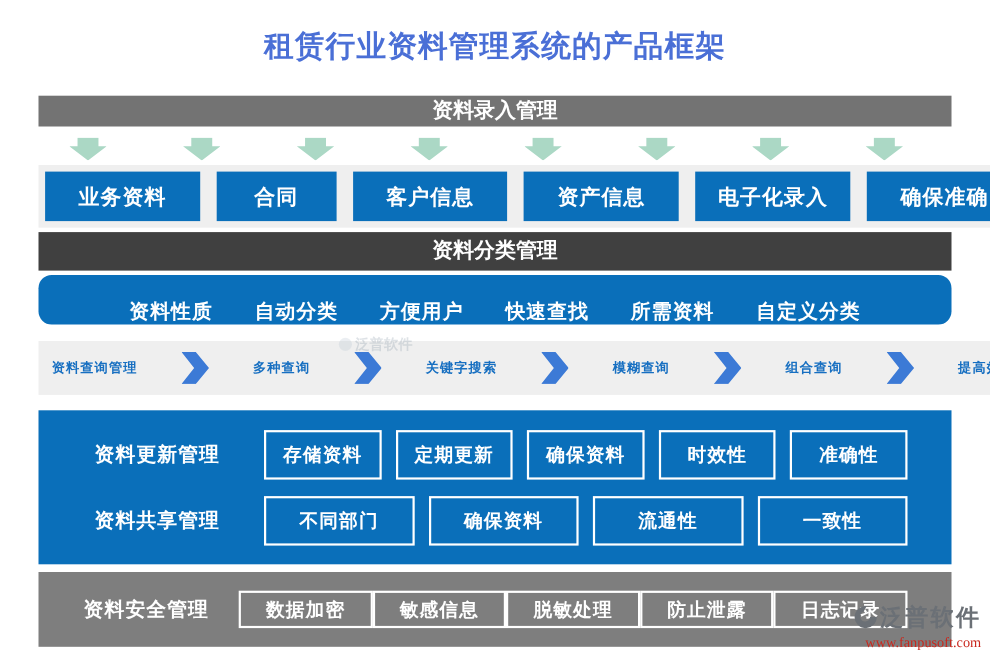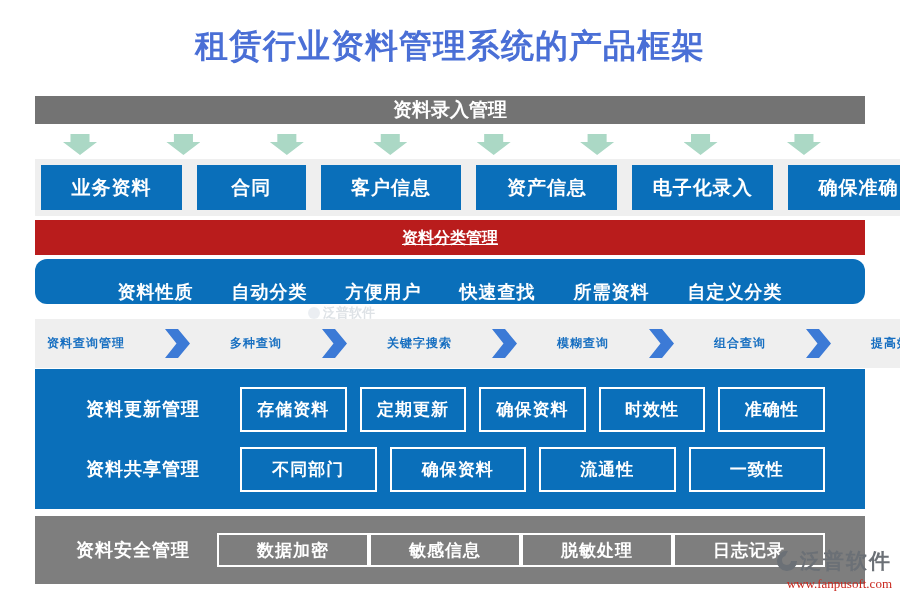--- a/index.html
+++ b/index.html
@@ -1,26 +1,26 @@
 <!DOCTYPE html>
 <html><head>
 <meta charset="utf-8">
 <style>
   * { margin:0; padding:0; box-sizing:border-box; }
   html,body { background:#ffffff; }
   body { font-family:"Liberation Sans","DejaVu Sans",sans-serif; }
   .canvas { position:relative; width:900px; height:600px; background:#ffffff; overflow:hidden; }
   .col { margin:0 35px; width:830px; }
 
-  .title { margin-top:24px; text-align:center; font-size:33px; font-weight:bold;
+  .title { margin-top:24px; text-align:center; font-size:27px; font-weight:bold;
            color:#4a6fd6; letter-spacing:1px; }
 
   .banner { width:830px; color:#ffffff; font-weight:bold; text-align:center; }
   .banner-dark { margin-top:27px; height:28px; line-height:28px; font-size:19px; background:#737373; }
-  .banner-mid  { margin-top:4px;  height:35px; line-height:35px; font-size:16px; background:#b91c1c;text-decoration:underline; }
+  .banner-mid  { margin-top:4px;  height:35px; line-height:35px; font-size:19px; background:#404040; }
 
   .arrows-row { margin-top:10px; height:21px; display:flex; justify-content:space-between;
                 padding-left:28px; padding-right:44px; }
   .down-arrow { width:34px; height:21px; background:#abd8c5;
                 clip-path:polygon(22% 0, 78% 0, 78% 38%, 100% 38%, 50% 100%, 0 38%, 22% 38%); }
 
   .strip { width:900px; background:#efefef; }
   .buttons-strip { margin-top:4px; height:57px; display:flex; align-items:center;
                    padding:0 6px; gap:15px; }
   .chip { height:45px; background:#0a6fba; color:#ffffff; font-size:19px; font-weight:bold;
@@ -30,21 +30,21 @@
   .rounded-bar { margin-top:4px; width:830px; height:45px; background:#0a6fba; border-radius:12px;
                  display:flex; align-items:flex-end; justify-content:center; gap:38px; }
   .rounded-bar span { color:#ffffff; font-size:18px; font-weight:bold; letter-spacing:1px; }
 
   .flow-strip { margin-top:15px; height:49px; display:flex; align-items:center;
                 justify-content:space-between; padding:0 12px; }
   .flow-step { color:#176fc1; font-size:12px; font-weight:bold; letter-spacing:1px; white-space:nowrap; }
   .chevron { width:25px; height:29px; background:#3c7ad6;
              clip-path:polygon(0 0, 52% 0, 100% 50%, 52% 100%, 0 100%, 46% 50%); }
 
-  .blue-panel { margin-top:1px; width:830px; height:140px; background:#0a6fba;
+  .blue-panel { margin-top:14px; width:830px; height:140px; background:#0a6fba;
                 display:flex; flex-direction:column; justify-content:center; gap:15px; }
   .panel-row { height:45px; display:flex; align-items:center; padding-left:24px; padding-right:40px; gap:13px; }
   .panel-label { width:168px; flex:none; color:#ffffff; font-size:18px; font-weight:bold;
                  text-align:center; letter-spacing:1px; }
   .panel-box { flex:1; height:45px; border:2px solid #ffffff; color:#ffffff; font-size:17px;
                font-weight:bold; display:flex; align-items:center; justify-content:center; letter-spacing:1px; }
 
   .gray-panel { margin-top:7px; width:830px; height:68px; background:#7e7e7e;
                 display:flex; align-items:center; padding-left:14px; padding-right:40px; }
   .gray-panel .panel-box { height:34px;text-align:right; }
@@ -130,20 +130,21 @@
         <div class="panel-box">流通性</div>
         <div class="panel-box">一致性</div>
       </div>
     </div>
 
     <div class="gray-panel">
       <div class="panel-label">资料安全管理</div>
       <div class="panel-box">数据加密</div>
       <div class="panel-box">敏感信息</div>
       <div class="panel-box">脱敏处理</div>
+      <div class="panel-box">防止泄露</div>
       <div class="panel-box">日志记录</div>
     </div>
   </div>
 
   <div class="watermark">
     <span class="wm-dot"></span>
     <span class="wm-text">泛普软件</span>
   </div>
 
   <div class="brand">

